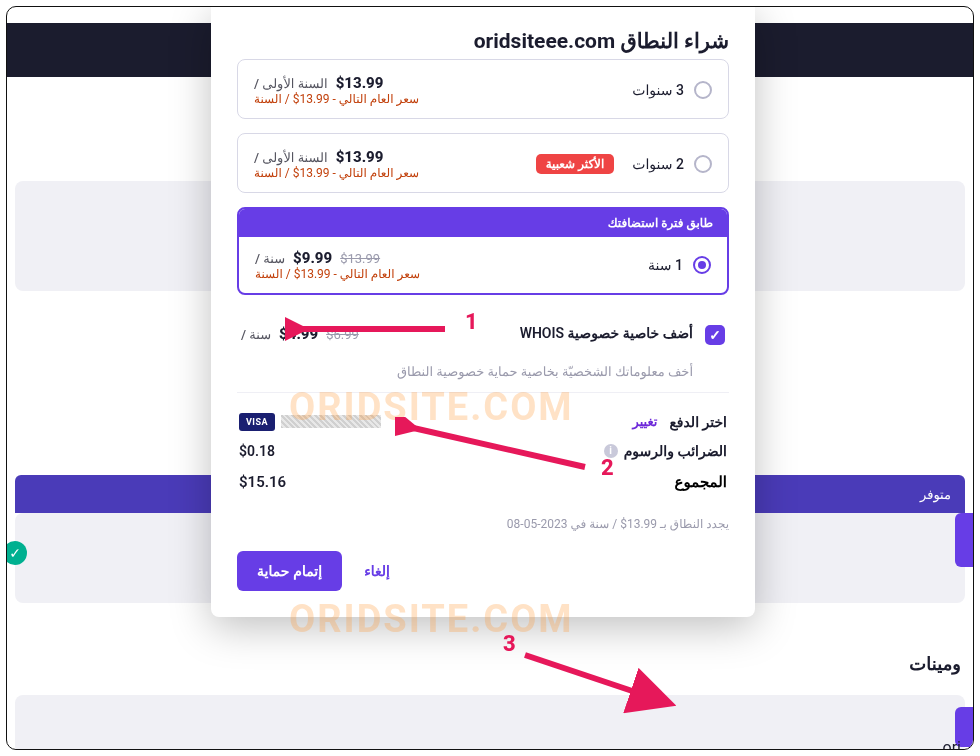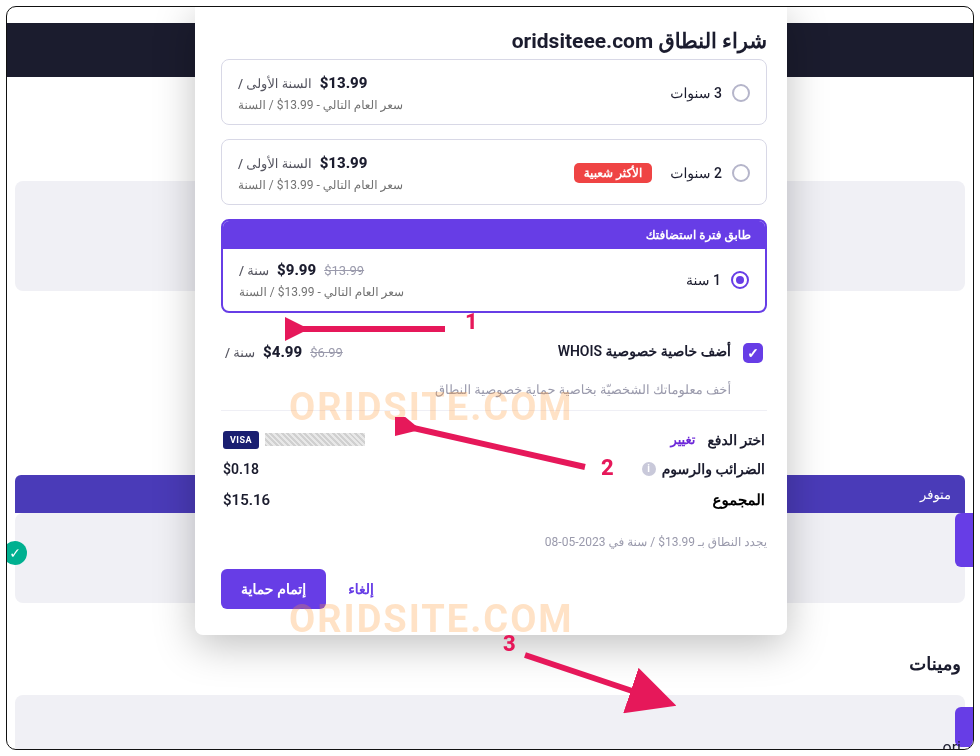--- a/index.html
+++ b/index.html
@@ -78,26 +78,26 @@
   color: #fff;
   font-size: 13px;
   display: flex;
   align-items: center;
   justify-content: flex-start;
   padding: 0 14px;
 }
 .modal {
   position: absolute;
   top: 0;
-  left: 188px;
-  width: 592px;
+  left: 204px;
+  width: 544px;
   background: #fff;
   border-radius: 0 0 8px 8px;
   box-shadow: 0 10px 40px rgba(0,0,0,0.25);
-  padding: 22px 20px 26px 26px;
+  padding: 22px 26px 26px 26px;
 }
 .modal-title {
   font-size: 21px;
   font-weight: 700;
   color: #1b1c2e;
   margin-bottom: 6px;
 }
 .modal-sub {
   font-size: 13px;
   color: #868693;
@@ -170,22 +170,21 @@
   font-size: 15px;
   color: #1b1c2e;
 }
 .price-suffix {
   font-size: 13px;
   color: #555560;
   font-weight: 500;
 }
 .plan-note {
   font-size: 12px;
-  color: #737373;
-  margin-top: 6px;
+  color: #c2410c;
 }
 .badge {
   display: inline-block;
   background: #ef4444;
   color: #fff;
   font-size: 12px;
   font-weight: 700;
   border-radius: 5px;
   padding: 3px 10px;
   margin-right: 8px;

